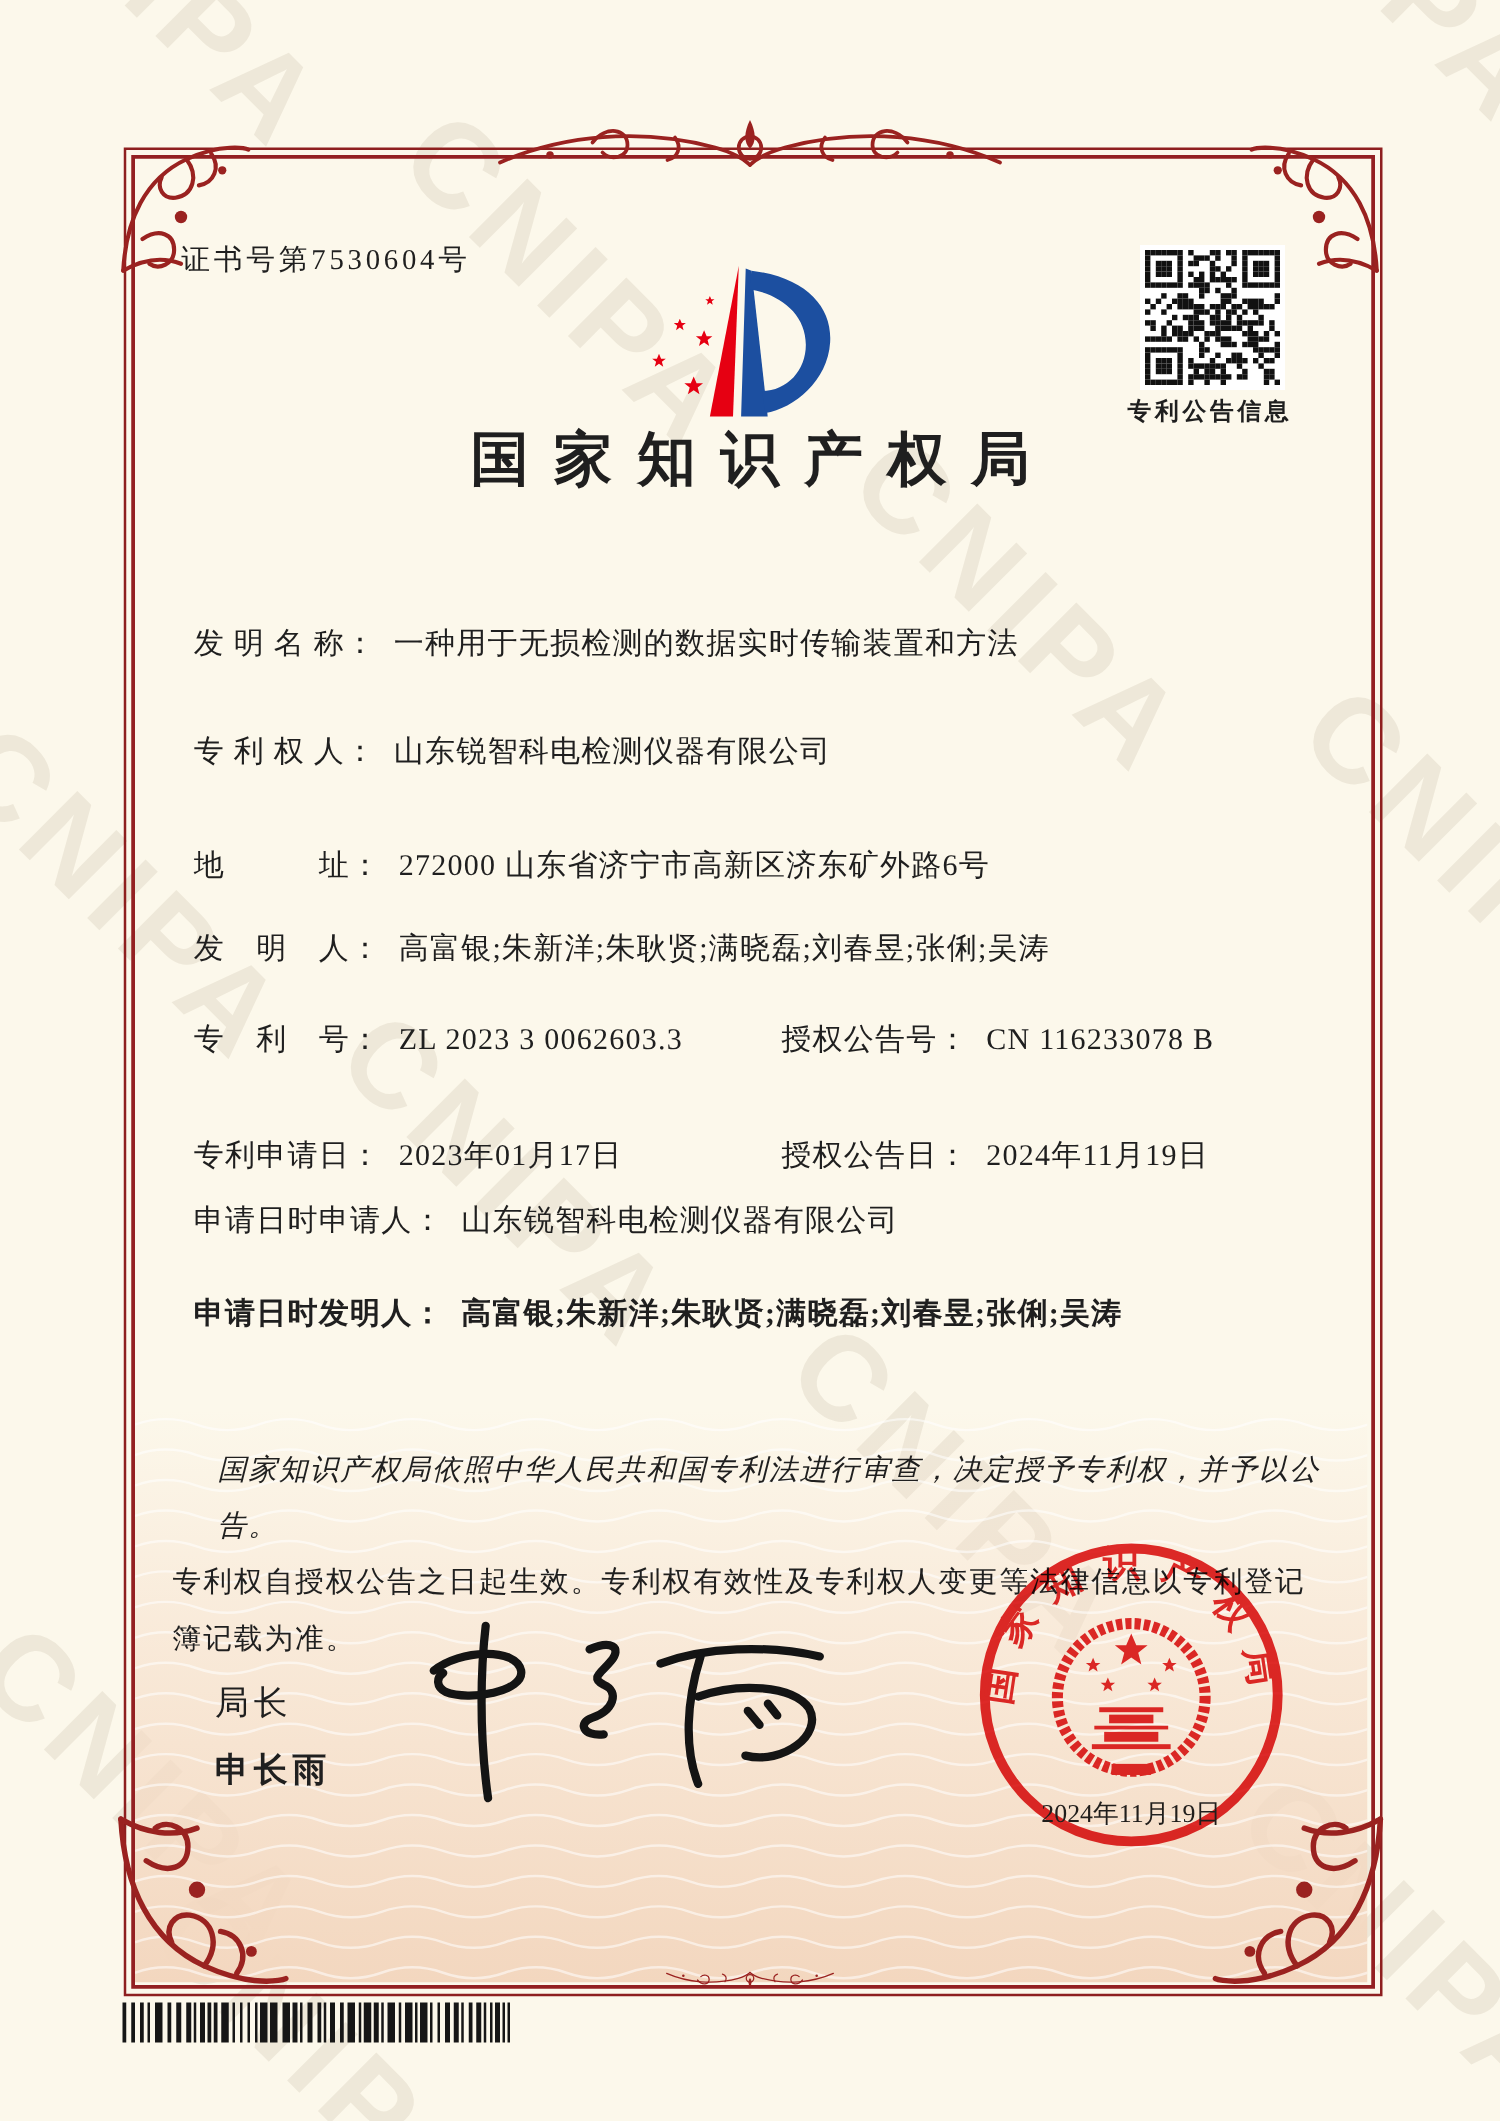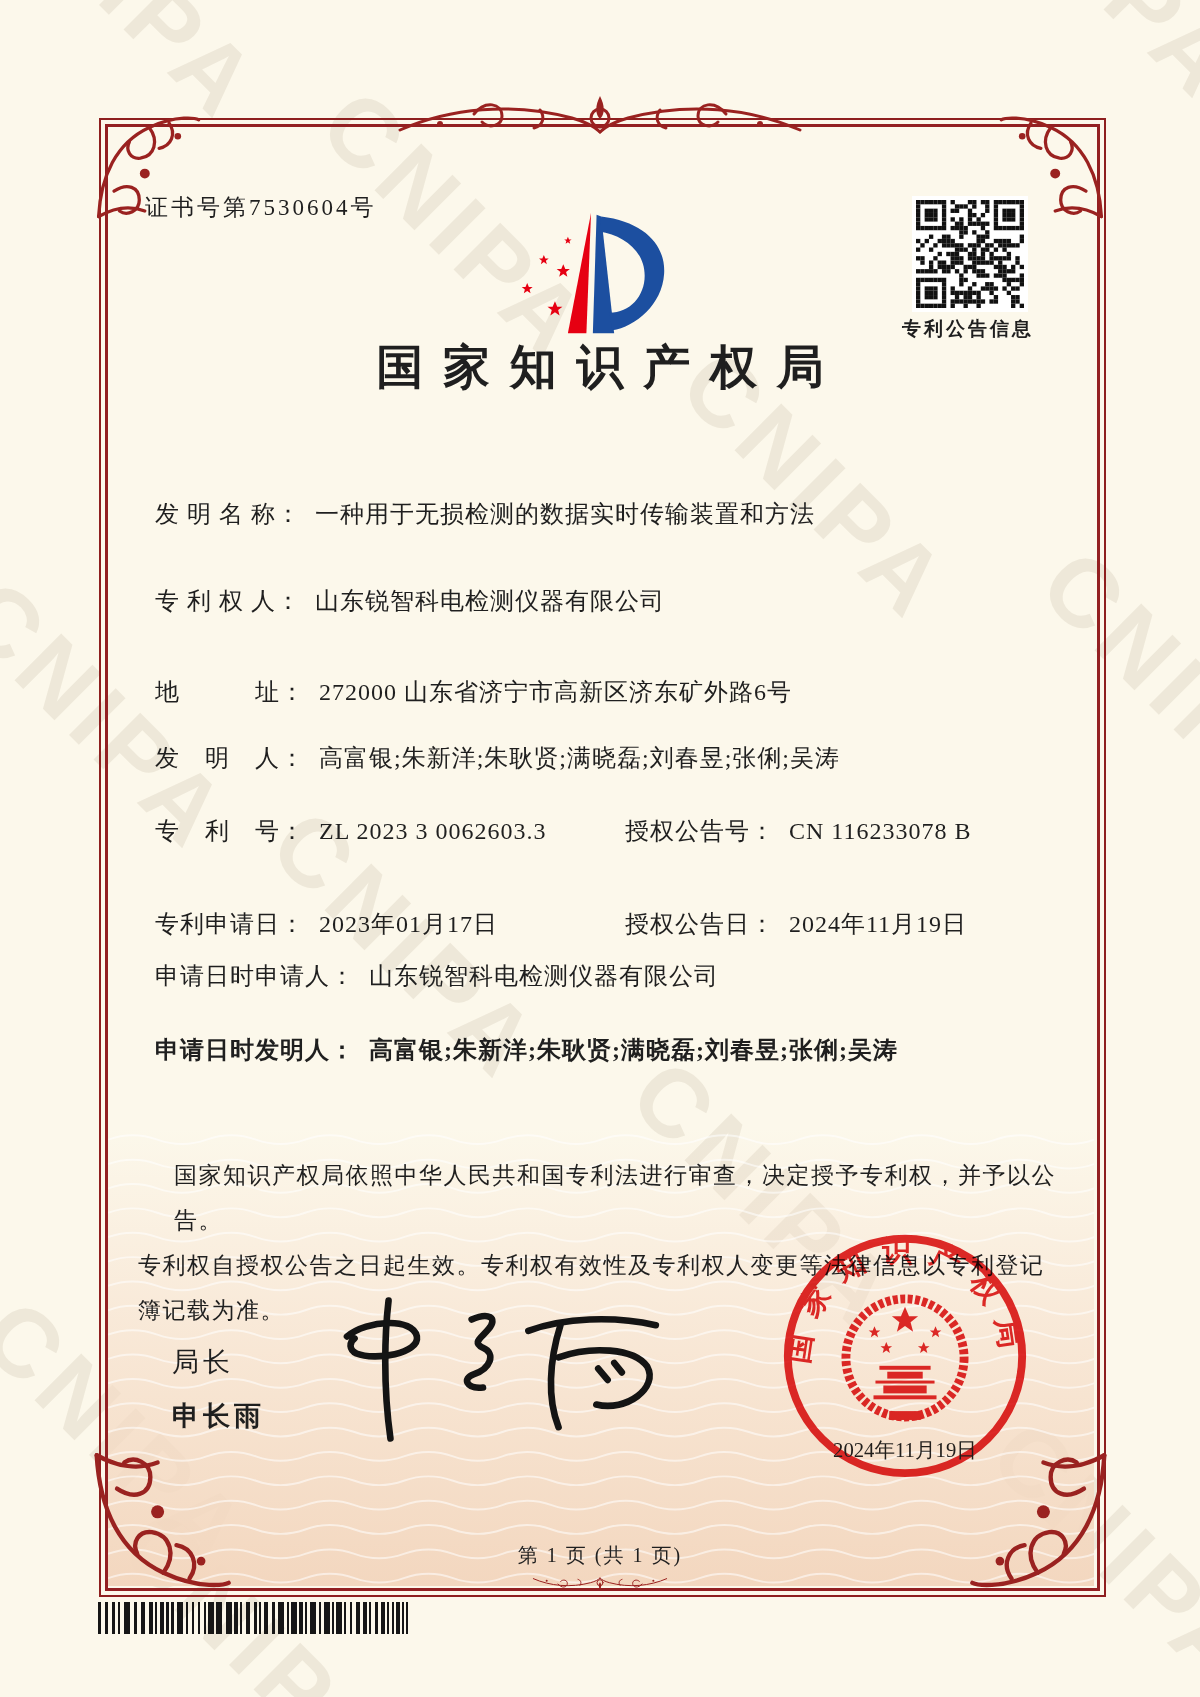--- a/index.html
+++ b/index.html
@@ -36,21 +36,21 @@
   .title{left:95px;top:336px;width:1010px;text-align:center;font-size:47px;font-weight:bold;
     letter-spacing:.42em;text-indent:.42em;z-index:4;}
   
   .row{position:absolute;left:155px;font-size:24px;letter-spacing:1px;z-index:4;white-space:nowrap;}
   .lbl{display:inline-block;min-width:106px;margin-right:14px;}
   .lbl-wide{display:inline-block;margin-right:14px;}
   .rgroup{position:absolute;left:470px;top:0;}
   .row .val{letter-spacing:1px;}
   
   .body-par{left:138px;top:1153px;width:928px;font-size:23px;line-height:45px;letter-spacing:1.5px;z-index:4;}
-  .body-par .ln1{padding-left:36px;}
+  .body-par .ln1{padding-left:36px;font-style:italic;}
   
   .officer-title{left:172px;top:1344px;font-size:27px;letter-spacing:4px;z-index:5;}
   .officer-name{left:172px;top:1398px;font-size:27px;letter-spacing:4px;z-index:5;font-weight:bold;}
   .sig{left:330px;top:1288px;width:340px;height:165px;z-index:5;}
   .sig path{fill:none;stroke:#141414;stroke-width:7;stroke-linecap:round;stroke-linejoin:round;}
   .seal{left:777px;top:1226px;width:256px;height:256px;z-index:6;opacity:.95;mix-blend-mode:multiply;}
   .page-info{left:95px;top:1542px;width:1010px;text-align:center;font-size:20px;letter-spacing:2px;z-index:5;}
   .barcode{left:98px;top:1602px;width:356px;height:32px;display:flex;align-items:stretch;z-index:4;}
   .barcode span{background:#161616;}
   .barcode i{background:transparent;}
@@ -548,21 +548,20 @@
       <rect x="104" y="142" width="52" height="4"></rect>
       <rect x="112" y="148" width="36" height="7"></rect>
       <rect x="100" y="157" width="60" height="3"></rect>
       <rect x="108" y="162" width="44" height="8"></rect>
       <rect x="98" y="172" width="64" height="4"></rect>
       <rect x="114" y="188" width="32" height="9"></rect>
     </g>
     <text x="130" y="235" text-anchor="middle" font-size="21" fill="#151515" style="font-family:'Liberation Serif','DejaVu Serif',serif;">2024年11月19日</text>
   </svg>
 
-  <div class="abs page-info">第 1 页 (共 1 页)</div>
   <div class="abs barcode">
       <span style="width:3px"></span>
       <i style="width:4px"></i>
       <span style="width:3px"></span>
       <i style="width:4px"></i>
       <span style="width:3px"></span>
       <i style="width:3px"></i>
       <span style="width:2px"></span>
       <i style="width:4px"></i>
       <span style="width:6px"></span>

